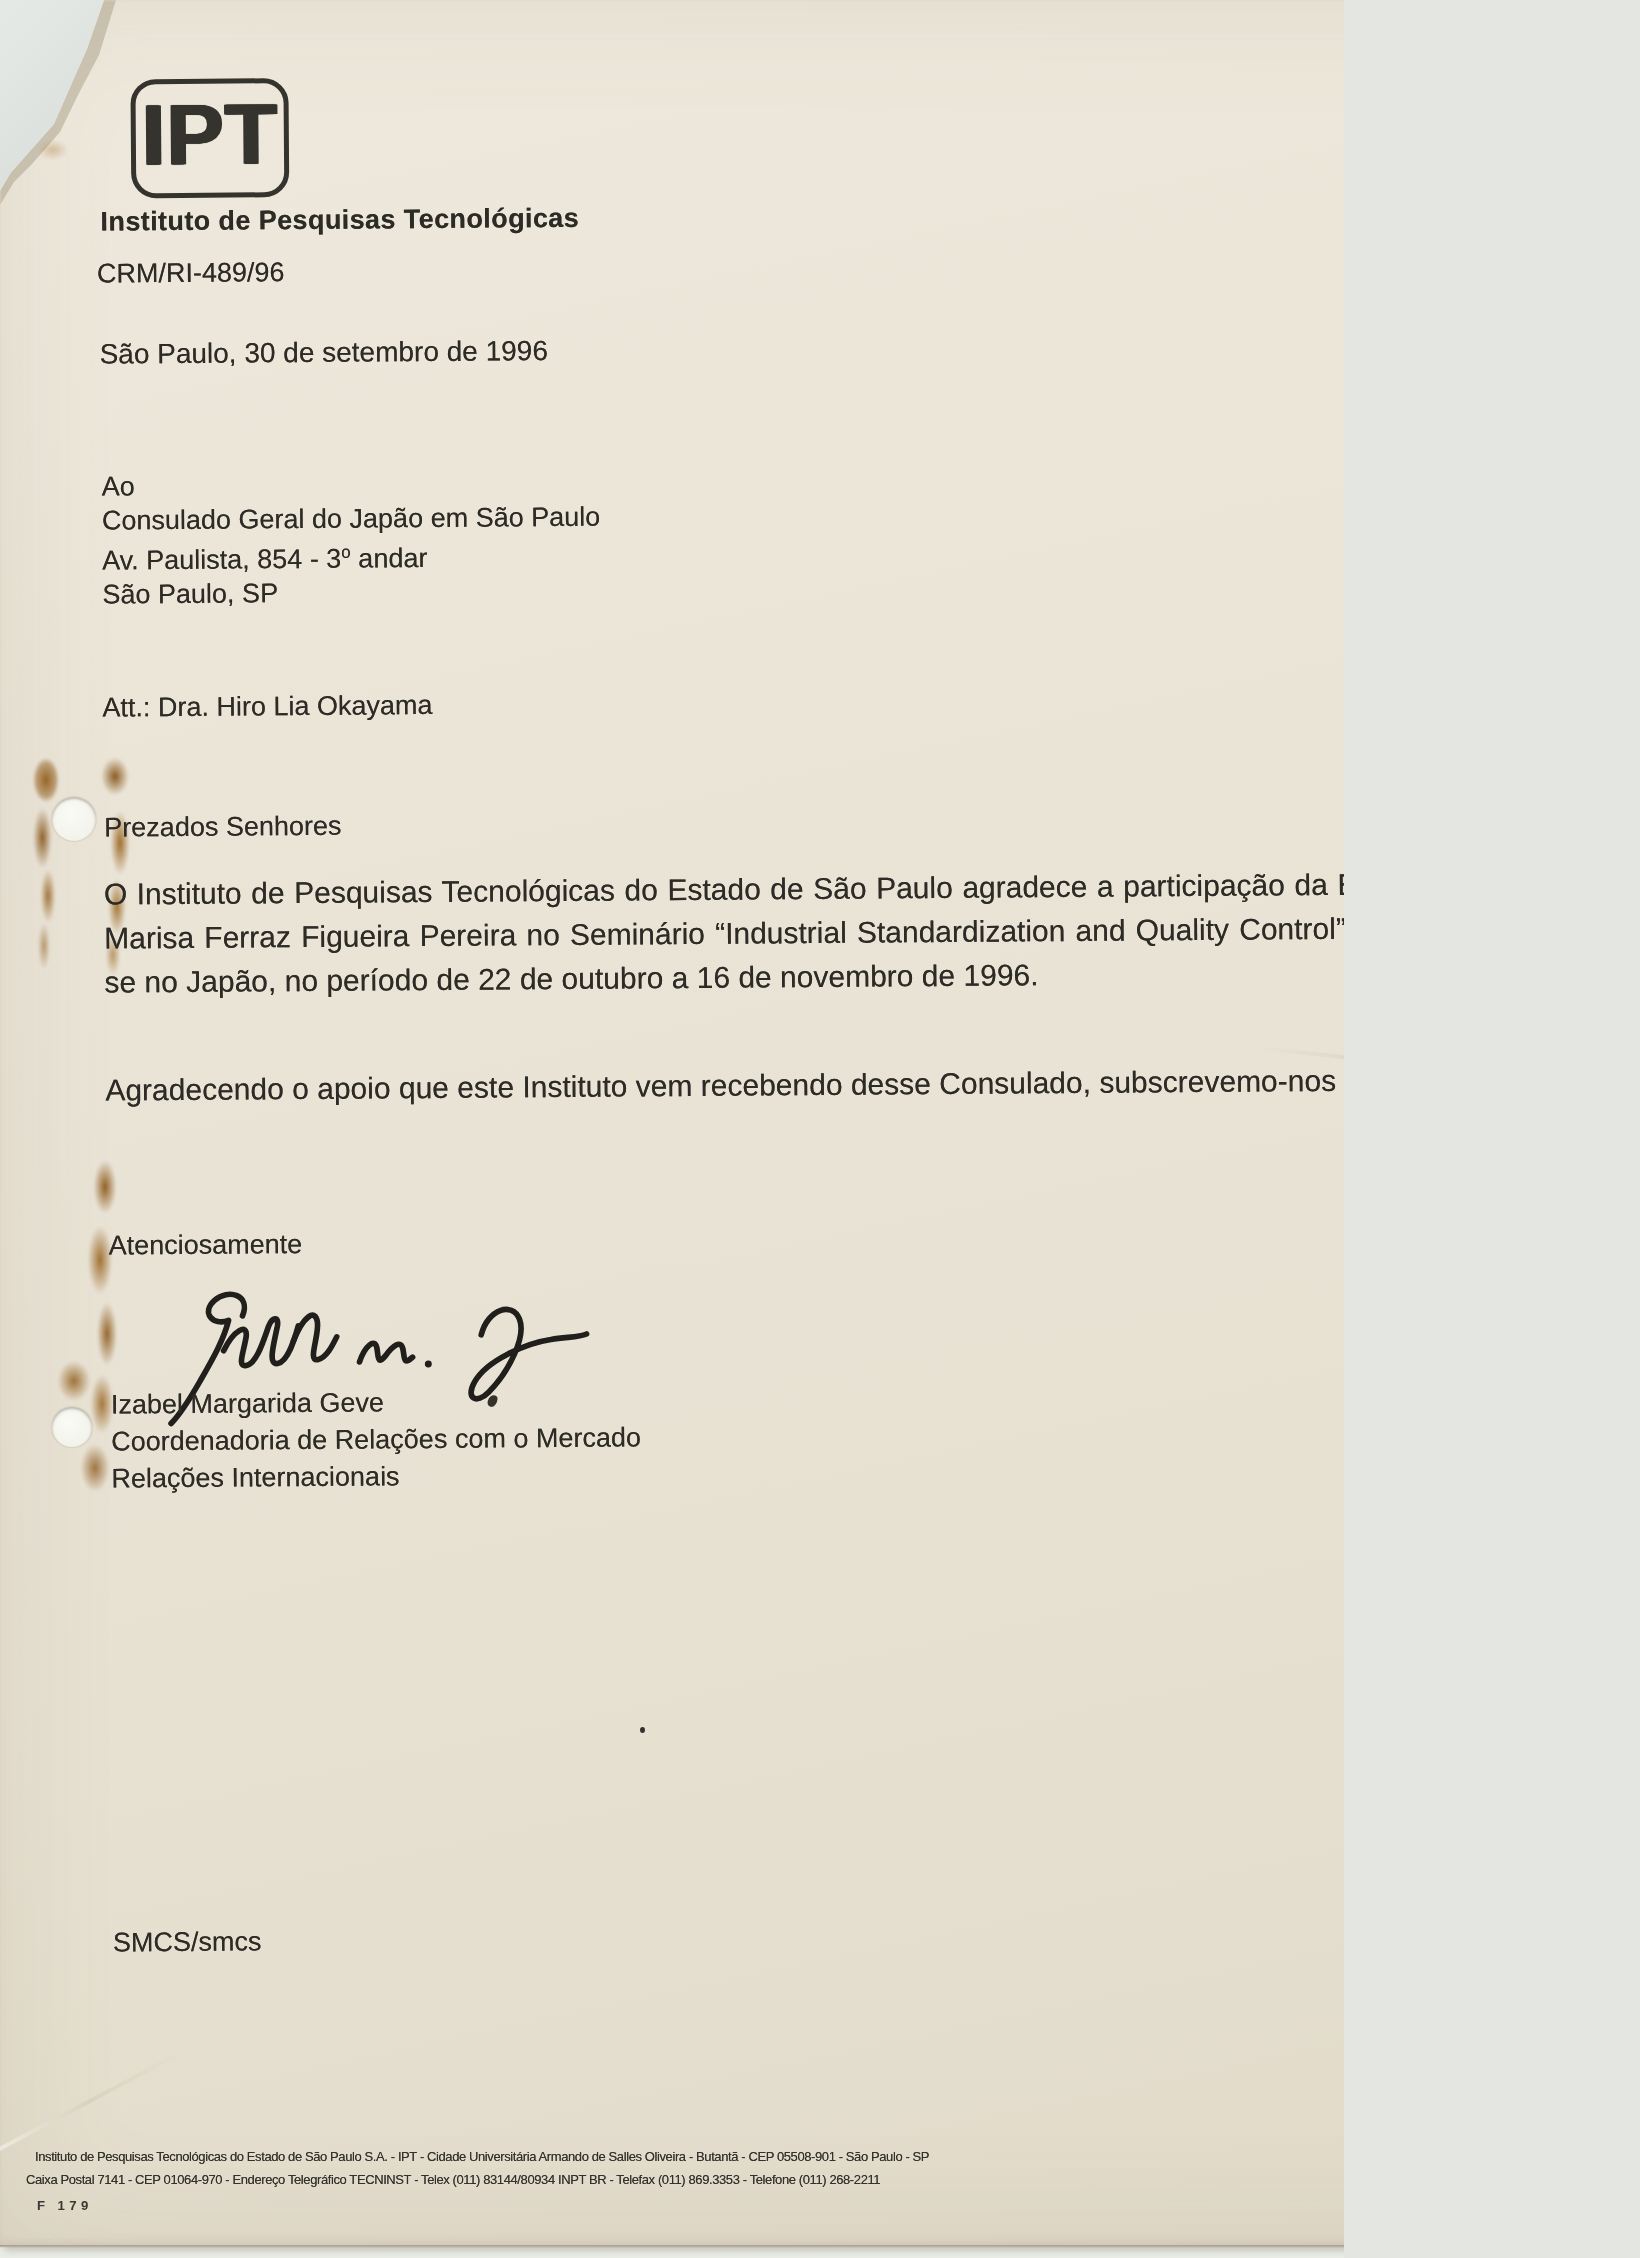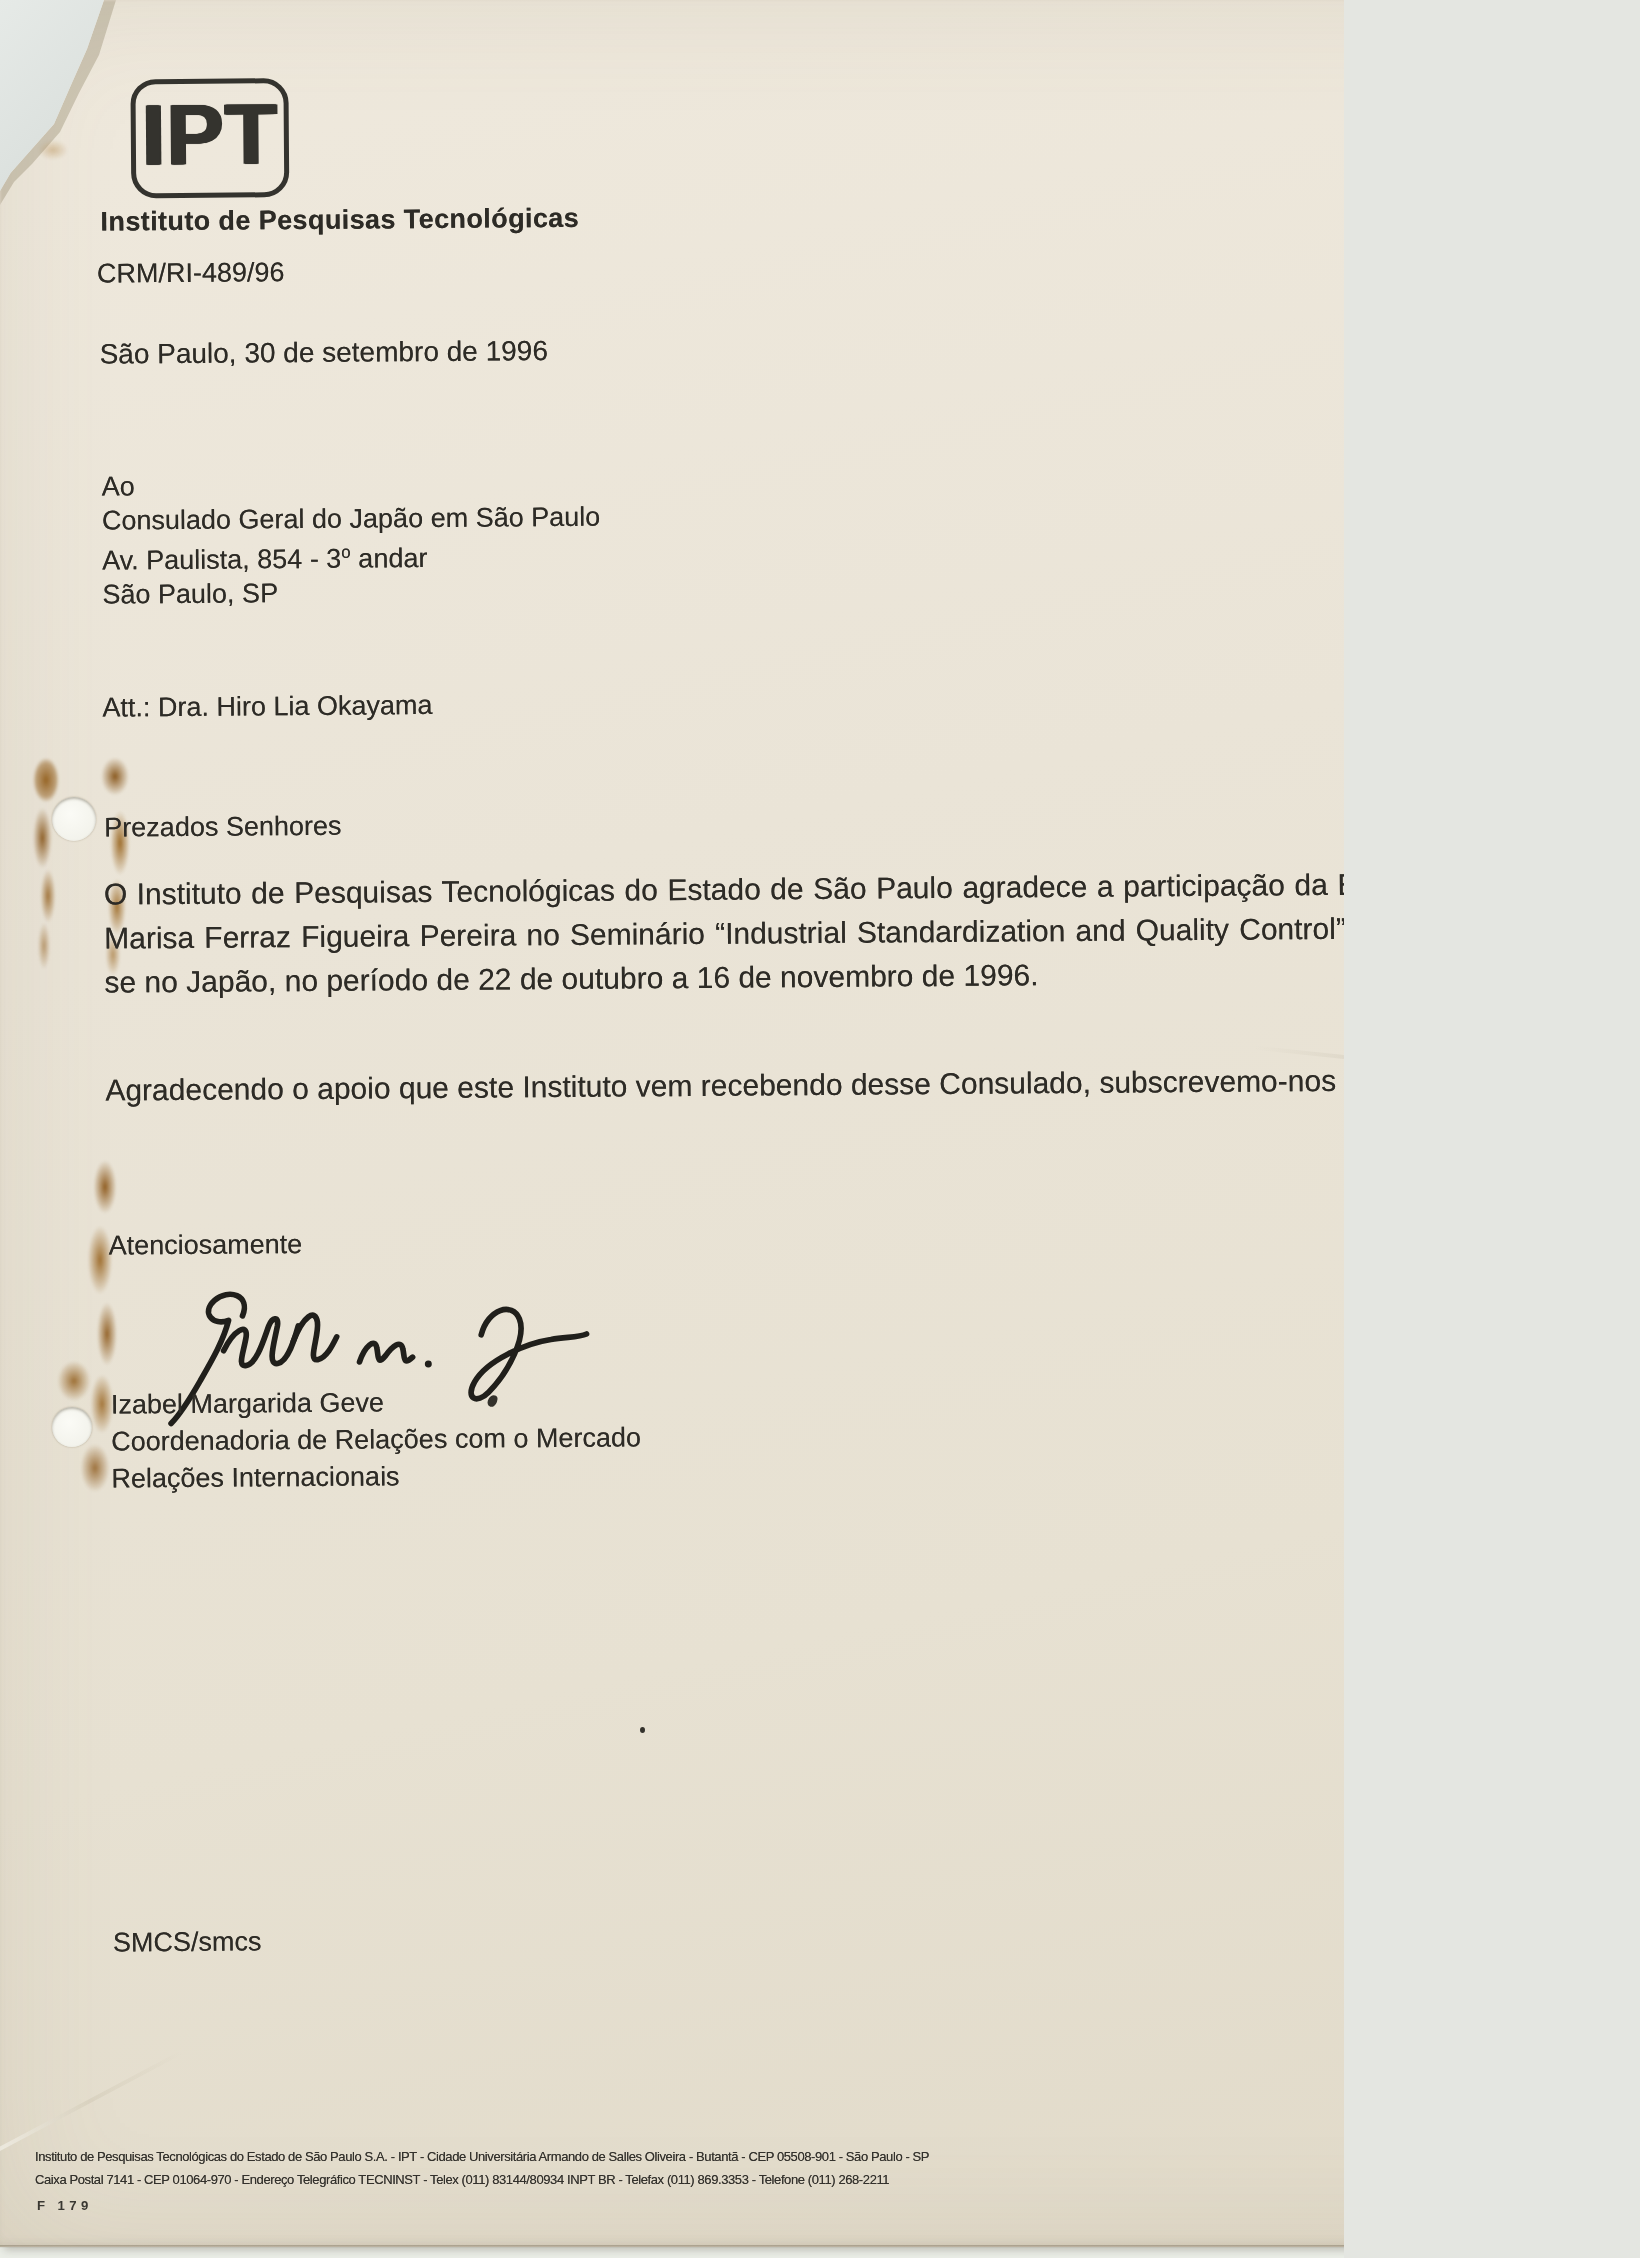--- a/index.html
+++ b/index.html
@@ -110,21 +110,21 @@
   .para2      { left:99px; top:1073px; font-size:30px; }
   .closing    { left:101px; top:1230px; font-size:27px; }
   .signature  { position:absolute; left:131px; top:1285px; width:454px; height:148px; }
   .signer-name{ left:102px; top:1389px; font-size:27px; }
   .role1      { left:102px; top:1426px; font-size:27px; }
   .role2      { left:102px; top:1463px; font-size:27px; }
   .initials   { left:100px; top:1927px; font-size:27px; }
   
   .footer-line{ position:absolute; white-space:nowrap; color:#33312c; font-size:13px; letter-spacing:-0.4px; text-shadow:0 0 0.4px rgba(50,48,44,.7); }
   .footer-1   { left:35px;  top:2149px; }
-  .footer-2   { left:35px;  top:2172px; }
+  .footer-2   { left:26px;  top:2172px; }
   .form-code  { position:absolute; left:37px; top:2198px; font-size:13.2px; font-weight:bold; letter-spacing:4.4px; color:#3a3832;text-align:right; }
 </style>
 </head>
 <body>
 
 <div class="scan">
   <div class="paper"></div>
   <div class="paper-bottom-edge"></div>
 
   <div class="tear-shadow"></div>

